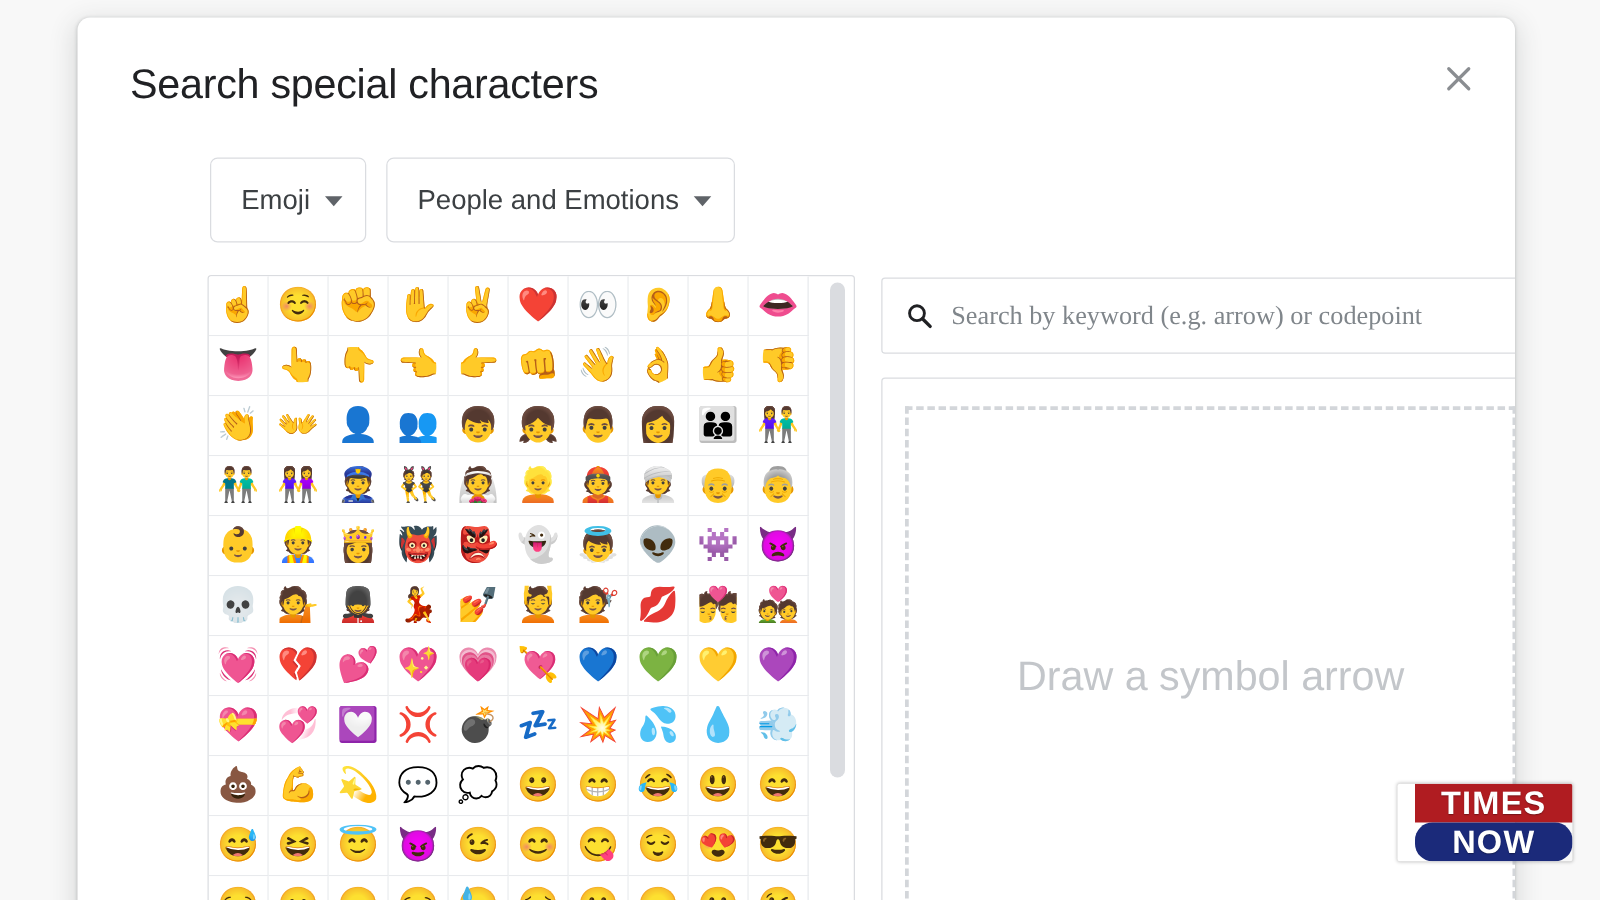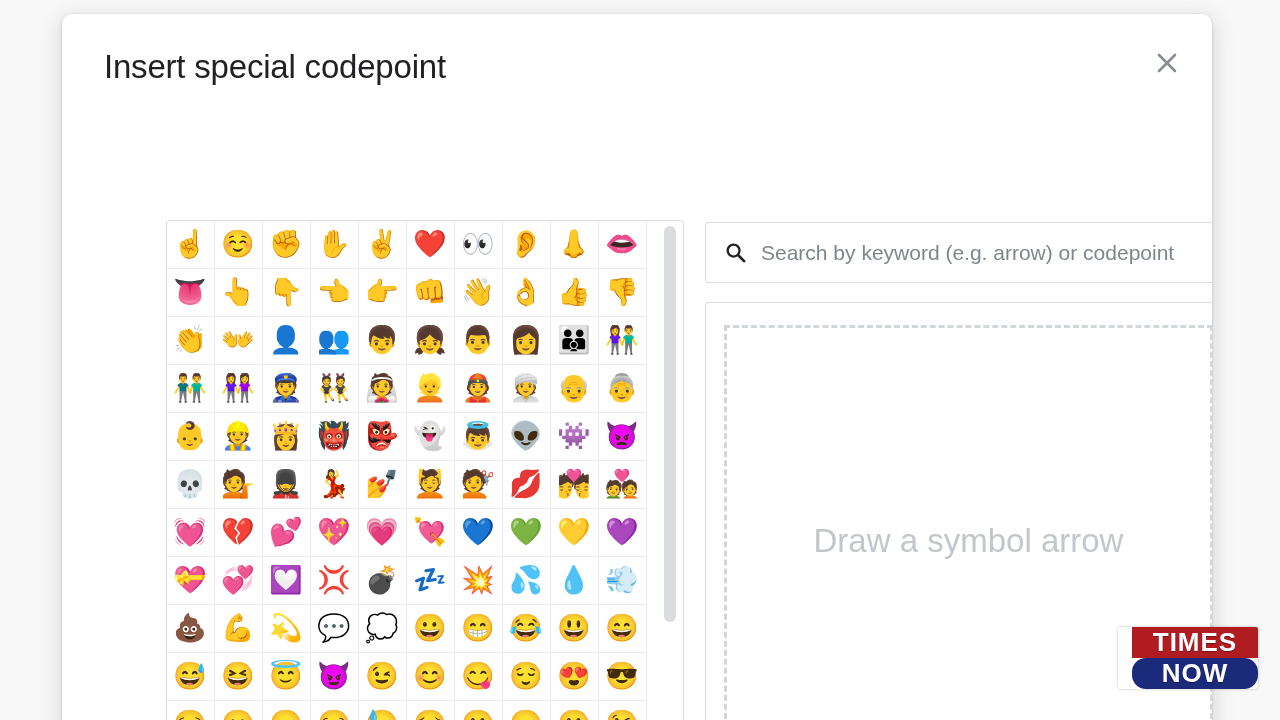--- a/index.html
+++ b/index.html
@@ -166,21 +166,21 @@
     display: flex;
     align-items: center;
     padding-left: 18px;
     gap: 14px;
     cursor: text;
   }
   #search-input {
     flex: 1;
     border: none;
     outline: none;
-    font-family: Liberation Sans, sans-serif;
+    font-family: Liberation Serif, serif;
     font-size: 21px;
     color: #0f172a;
     background: transparent;
     padding: 0;
     height: 100%;
   }
   #search-input::placeholder { color: #80868b; }
 
   #draw-panel {
     position: absolute;
@@ -252,28 +252,38 @@
     text-shadow: 0 1px 1px rgba(0,0,0,0.35);
   }
 </style>
 </head>
 <body>
 
 <div id="screen">
 
   <div id="dialog">
 
-    <div id="dialog-title">Insert special codepoint</div>
+    <div id="dialog-title">Search special characters</div>
 
     <button id="close-button" aria-label="Close">
       <svg width="26" height="26" viewBox="0 0 26 26">
         <path d="M5 5 L21 21 M21 5 L5 21" stroke="#8a8d91" stroke-width="2.6" stroke-linecap="round"></path>
       </svg>
     </button>
 
+    <div id="dropdown-row">
+      <div class="dropdown">
+        <span class="dropdown-label">Emoji</span>
+        <span class="caret"></span>
+      </div>
+      <div class="dropdown">
+        <span class="dropdown-label">People and Emotions</span>
+        <span class="caret"></span>
+      </div>
+    </div>
 
     <div id="grid-panel">
       <div id="emoji-grid">
           <div class="emoji-cell">☝️</div>
           <div class="emoji-cell">☺️</div>
           <div class="emoji-cell">✊</div>
           <div class="emoji-cell">✋</div>
           <div class="emoji-cell">✌️</div>
           <div class="emoji-cell">❤️</div>
           <div class="emoji-cell">👀</div>

